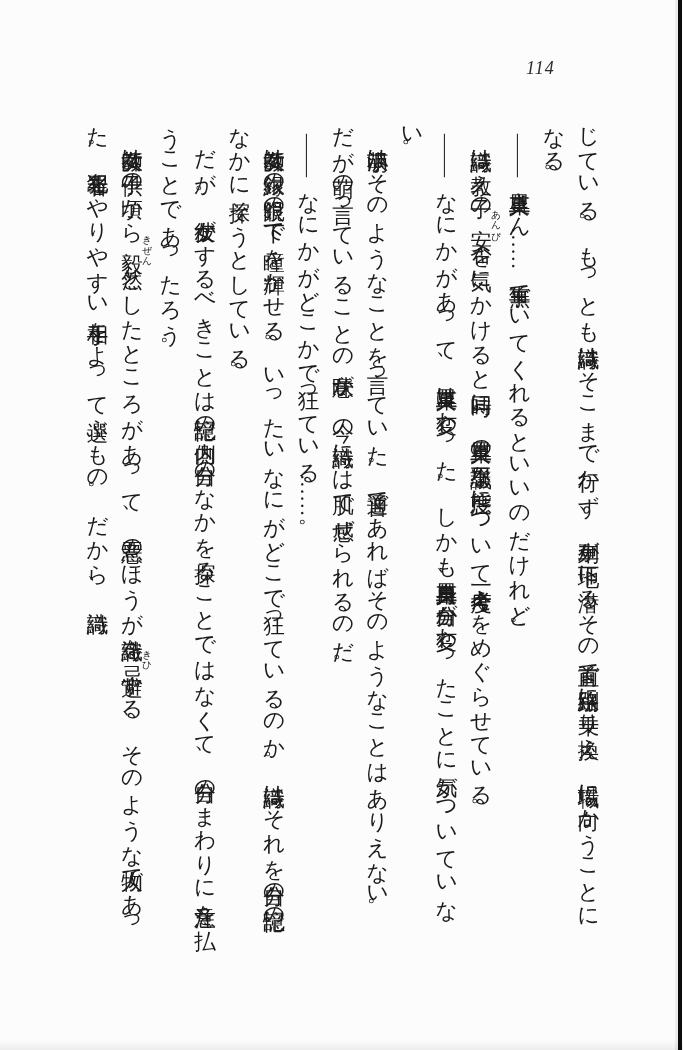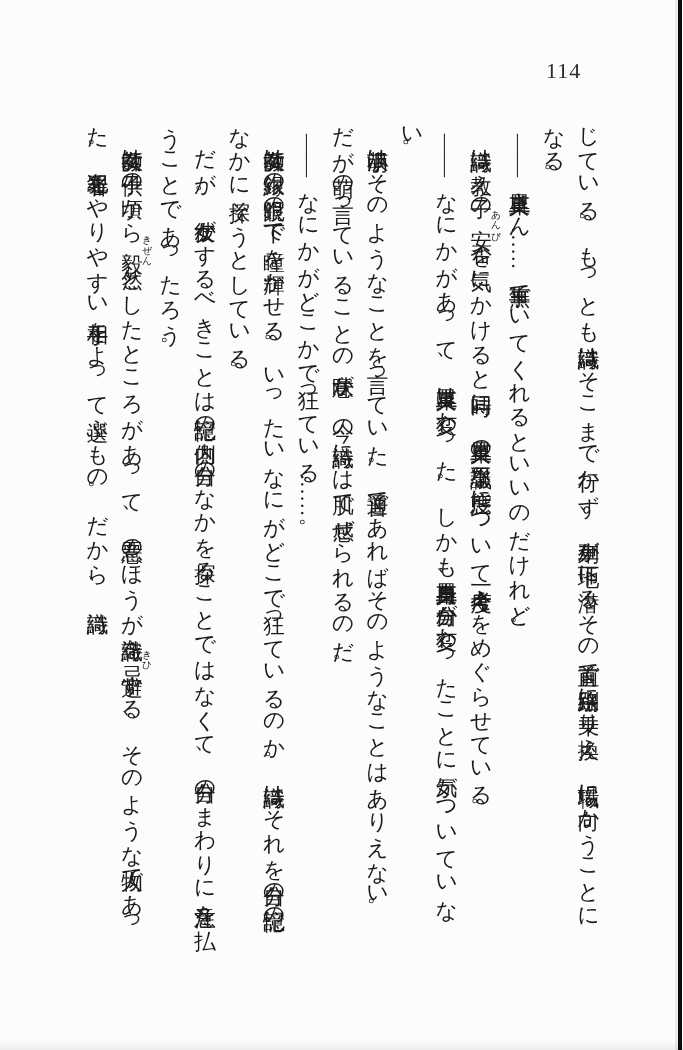--- a/index.html
+++ b/index.html
@@ -10,22 +10,23 @@
     position: relative;
     width: 683px;
     height: 1050px;
     background: #fcfcfc;
     overflow: hidden;
     font-family: "Liberation Serif", "DejaVu Serif", serif;
   }
   .page-number {
     position: absolute;
     top: 58px;
-    left: 546px;
-    font-size: 22px;
+    left: 526px;
+    font-size: 18px;
+    font-style: italic;
     color: #2a2a2a;
     letter-spacing: 1px;
   }
   .page-text {
     position: absolute;
     top: 112px;
     right: 78px;
     height: 822px;
     writing-mode: vertical-rl;
     text-orientation: mixed;

